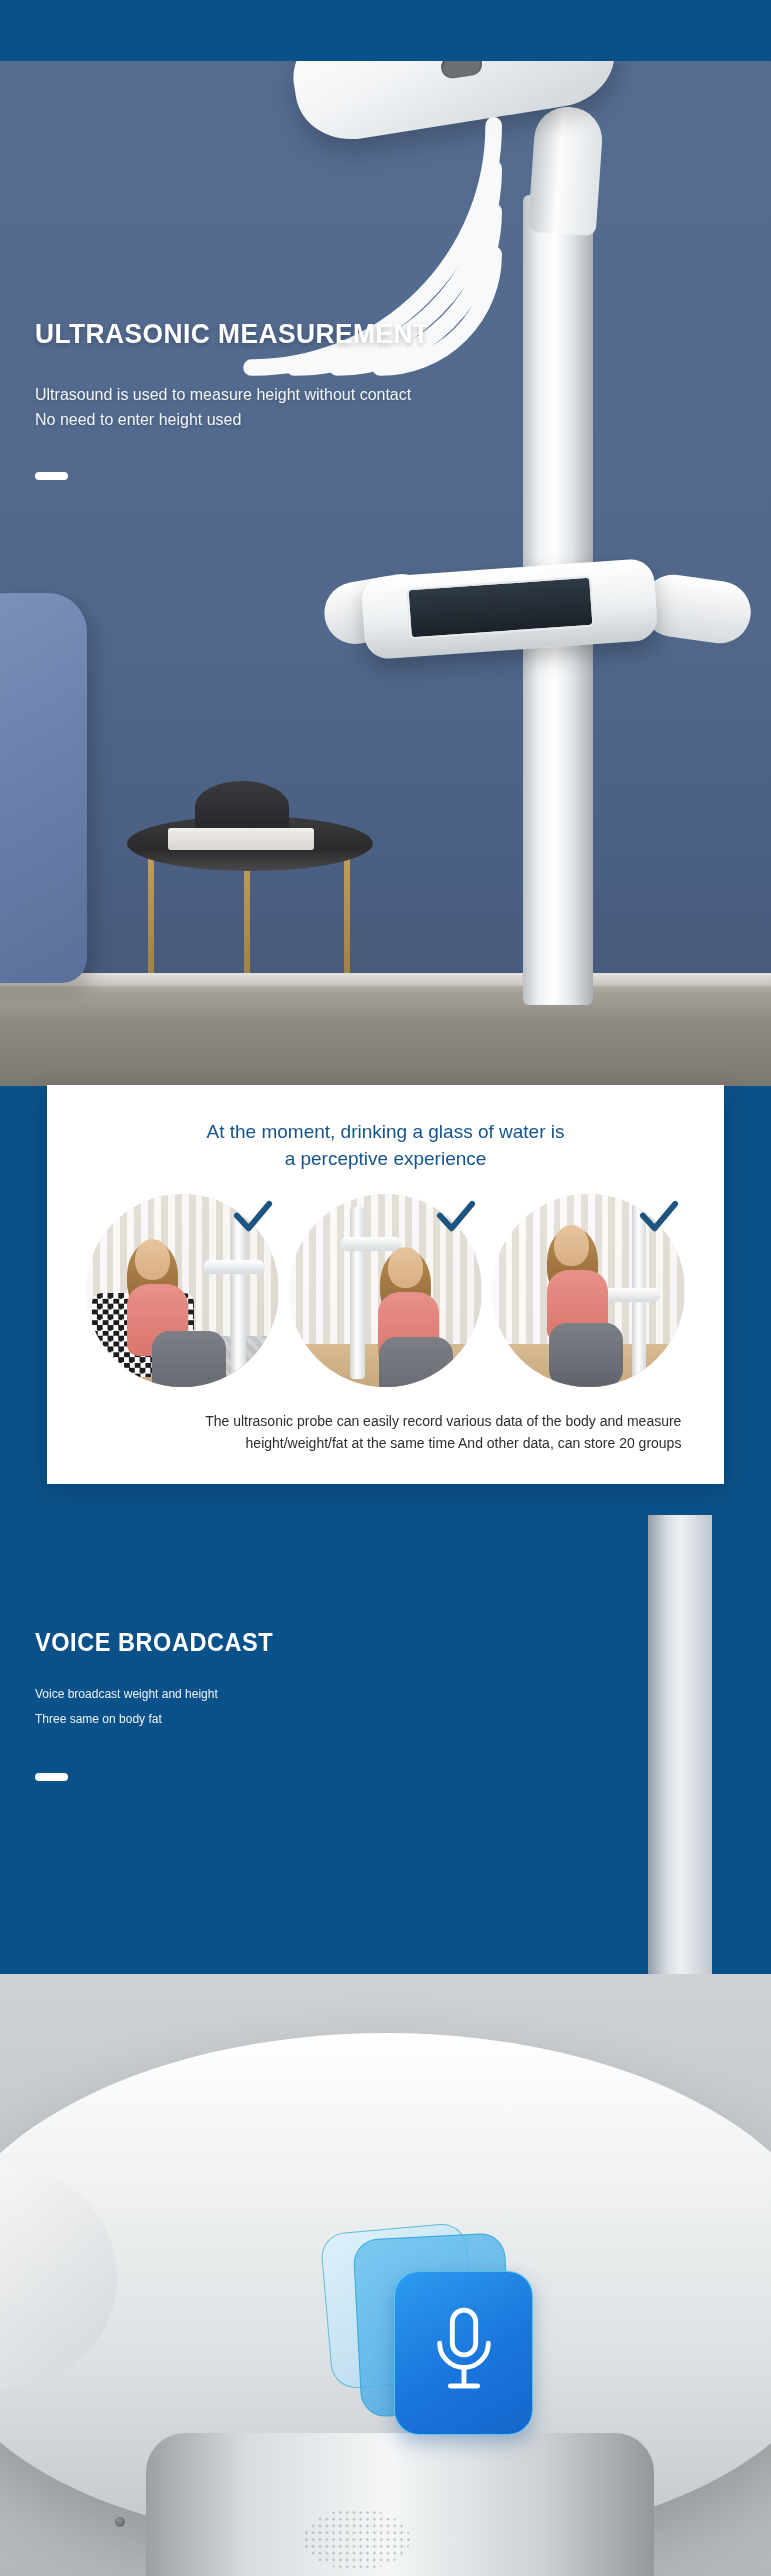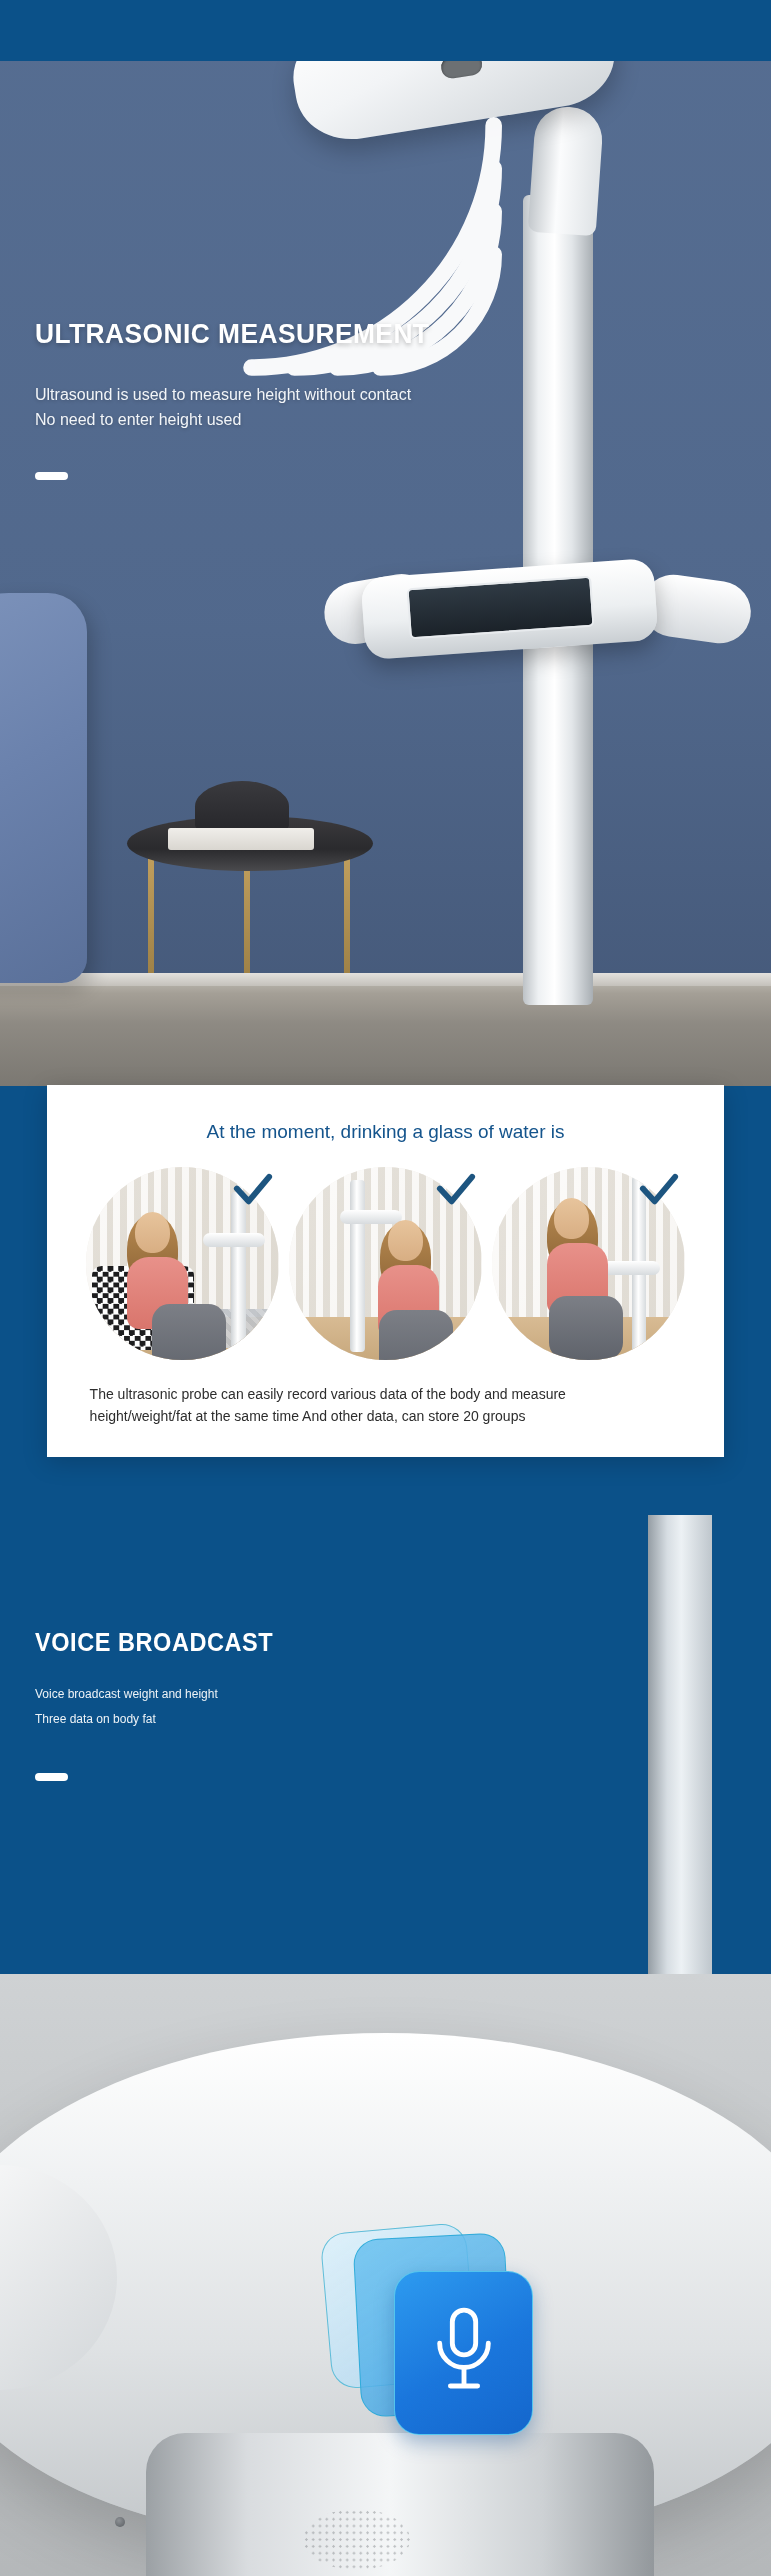--- a/index.html
+++ b/index.html
@@ -287,21 +287,21 @@
     opacity: .9;
   }
   .check-badge {
     position: absolute;
     right: 3.9px; top: 2px;
     width: 45px; height: 45px;
     z-index: 4;
   }
   .card-note {
     margin: 23.4px 17.6px 0;
-    text-align: left;
+    text-align: right;
     color: #2d2d2d;
     font-size: 14px;
     line-height: 22.5px;
   }
 
   
   .voice {
     position: relative;
     width: 771px;
     height: 459px;
@@ -467,20 +467,21 @@
       <div class="hero-dash"></div>
     </div>
   </section>
 
   <div class="card-zone" style="height:429px;">
 
     <div class="card">
 
       <div class="card-title">
         <div>At the moment, drinking a glass of water is</div>
+        <div>a perceptive experience</div>
       </div>
 
       <div class="card-photos">
 
         <div class="photo-wrap">
           <div class="photo-circle pc1">
             <div class="blinds"></div>
             <div class="floor-strip"></div>
             <div class="rug"></div>
             <div class="armchair"></div>
@@ -537,21 +538,21 @@
 
     </div>
   </div>
 
   <section class="voice">
     <div class="voice-pole"></div>
     <div class="voice-text">
       <div class="voice-title">VOICE BROADCAST</div>
       <div class="voice-sub">
         <div>Voice broadcast weight and height</div>
-        <div>Three data on body fat</div>
+        <div>Three same on body fat</div>
       </div>
       <div class="voice-dash"></div>
     </div>
   </section>
 
   <section class="closeup">
     <div class="cu-body"></div>
     <div class="cu-lobe-l"></div>
     <div class="cu-column"></div>
     <div class="cu-speaker"></div>

